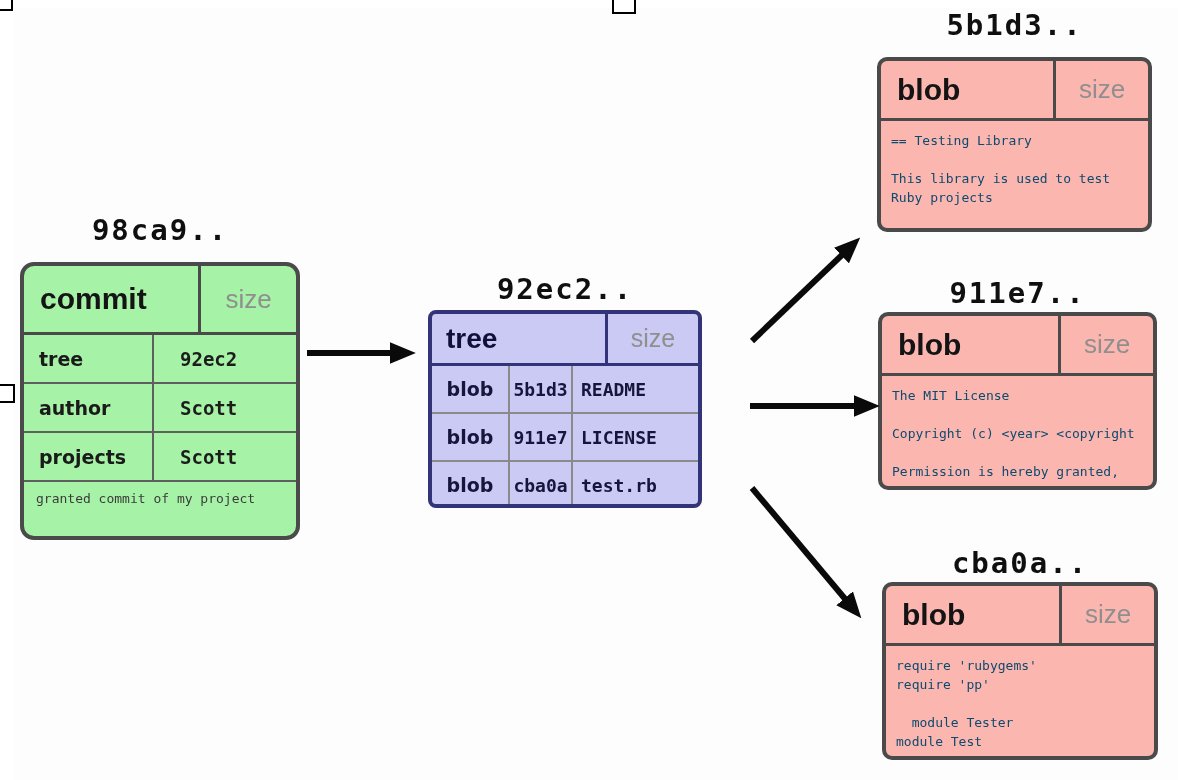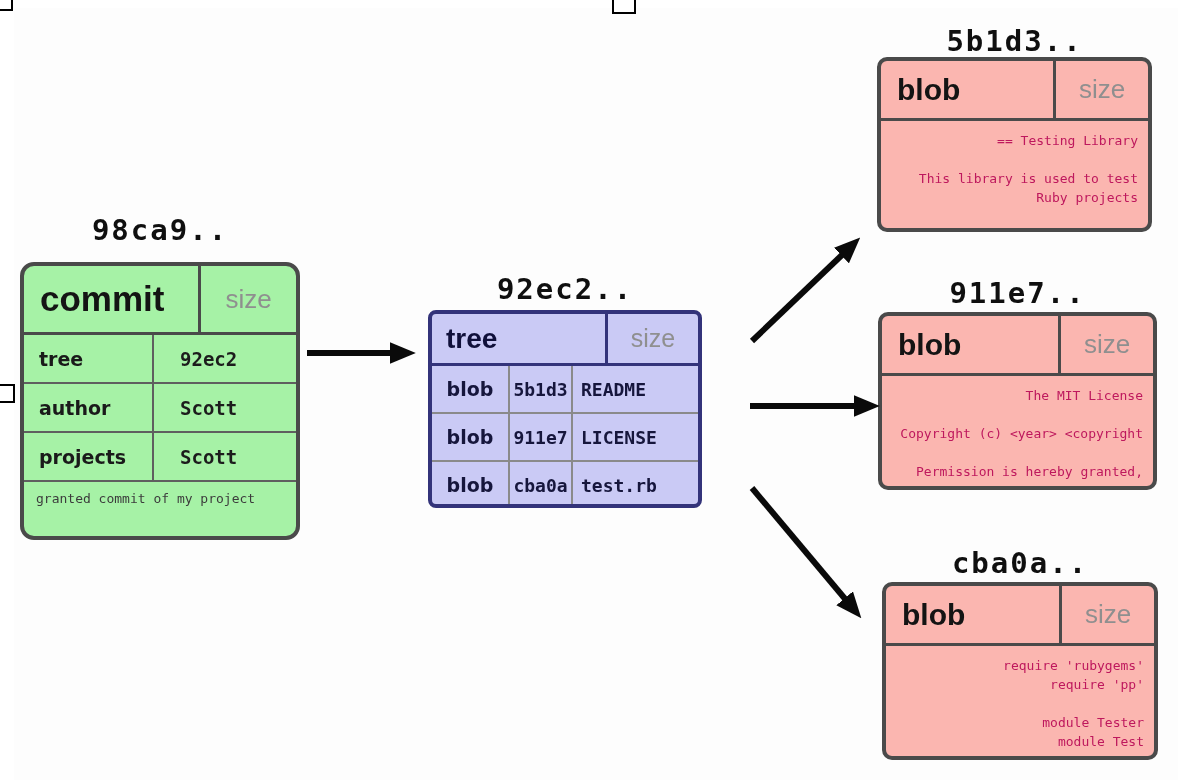--- a/index.html
+++ b/index.html
@@ -15,34 +15,34 @@
   .handle-tl { left: -9px; top: -11px; }
   .handle-tc { left: 612px; top: -8px; width: 20px; }
   .handle-ml { left: -7px; top: 384px; height: 15px; }
 
   
   .obj-title { position: absolute; text-align: center; z-index: 5;
                font-family: "DejaVu Sans Mono", monospace; font-weight: bold;
                font-size: 29px; letter-spacing: 2px; color: #0f0f0f; }
   .t-commit { left: 20px;  top: 213px; width: 280px; }
   .t-tree   { left: 428px; top: 272px; width: 274px; }
-  .t-blob1  { left: 877px; top: 24px;  width: 275px; }
+  .t-blob1  { left: 877px; top: 8px;  width: 275px; }
   .t-blob2  { left: 878px; top: 276px; width: 279px; }
   .t-blob3  { left: 882px; top: 546px; width: 276px; }
 
   .box { position: absolute; box-sizing: border-box; overflow: hidden; z-index: 5; }
 
   
   .commit-box { left: 20px; top: 262px; width: 280px; height: 278px;
                 background: var(--commit-fill, #a6f2a6);
                 border: 4px solid var(--commit-border, #4a4a4a); border-radius: 14px; }
   .commit-hdr { display: flex; height: 66px;
                 border-bottom: 3px solid var(--commit-border, #4a4a4a); }
   .commit-hdr .type { flex: 1; display: flex; align-items: center; padding-left: 16px;
-                      font-weight: bold; font-size: 35px; color: #141414; }
+                      font-weight: bold; font-size: 30px; color: #141414; }
   .hdr-size { display: flex; align-items: center; justify-content: center;
               font-size: 26px; color: var(--size-text, #8f8f8f); }
   .commit-hdr .hdr-size { width: 95px; border-left: 3px solid var(--commit-border, #4a4a4a); }
   .crow { display: flex; height: 47px; border-bottom: 2px solid #5f5f5f; }
   .crow .k { width: 130px; border-right: 2px solid #5f5f5f; display: flex;
              align-items: center; padding-left: 15px; box-sizing: border-box;
              font-family: "DejaVu Sans", sans-serif; font-weight: bold;
              font-size: 19px; color: #1a1a1a; }
   .crow .v { flex: 1; display: flex; align-items: center; padding-left: 26px;
              font-family: "DejaVu Sans Mono", monospace; font-weight: bold;
@@ -80,22 +80,22 @@
   .blob1 { left: 877px; top: 57px;  width: 275px; height: 175px; }
   .blob2 { left: 878px; top: 312px; width: 279px; height: 178px; }
   .blob3 { left: 882px; top: 582px; width: 276px; height: 178px; }
   .blob-hdr { display: flex; height: 57px;
               border-bottom: 3px solid var(--blob-border, #4a4a4a); }
   .blob-hdr .type { flex: 1; display: flex; align-items: center; padding-left: 16px;
                     font-weight: bold; font-size: 30px; color: #141414; }
   .blob-hdr .hdr-size { width: 92px; border-left: 3px solid var(--blob-border, #4a4a4a); }
   .blob-body { padding: 10px 10px 0; }
   .code-line { font-family: "DejaVu Sans Mono", monospace; font-size: 13px;
-               color: #be185d; line-height: 19px; min-height: 19px;
-               white-space: pre; overflow: hidden; text-align: right; }
+               color: #0c4a6e; line-height: 19px; min-height: 19px;
+               white-space: pre; overflow: hidden; }
 
   
   .arrows { position: absolute; left: 0; top: 0; z-index: 10; pointer-events: none; }
   .arrow { stroke: var(--arrow, #0a0a0a); stroke-width: 6; }
   .arrowhead-fill { fill: var(--arrow, #0a0a0a); }
 </style>
 </head>
 <body>
 
 <div class="canvas">

